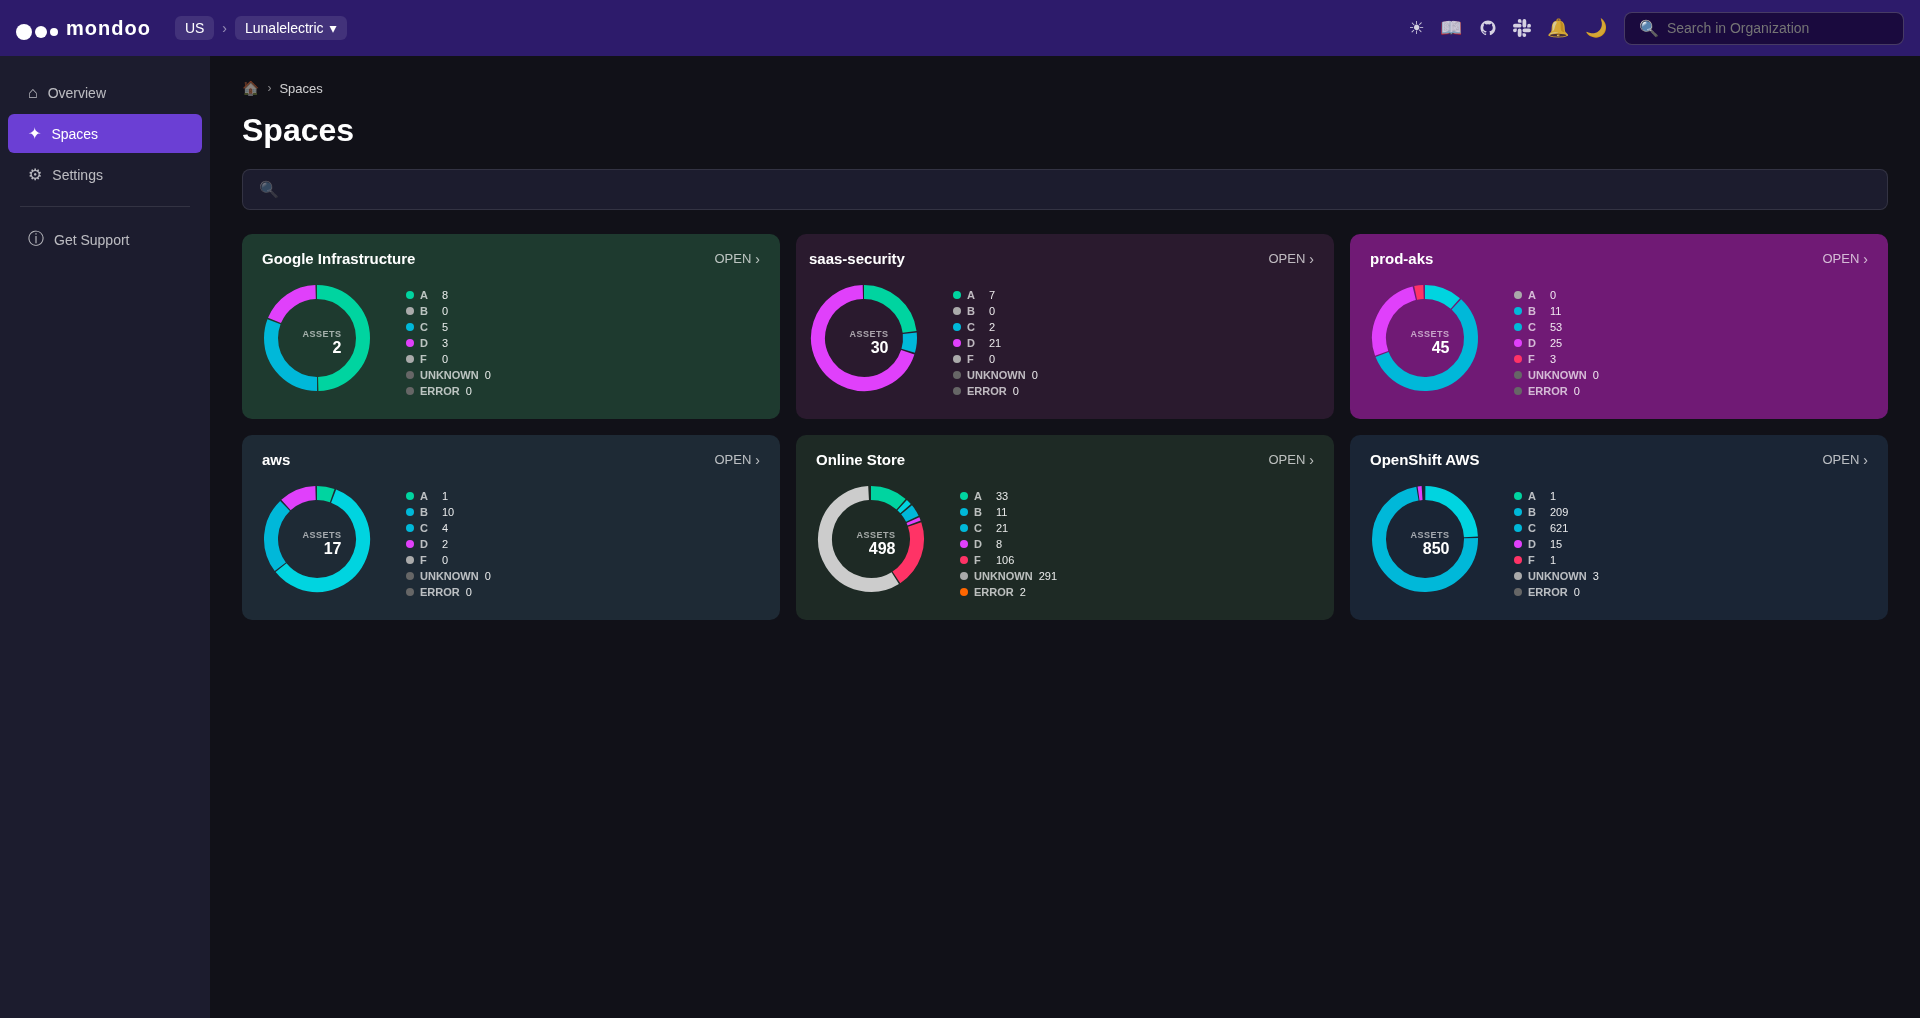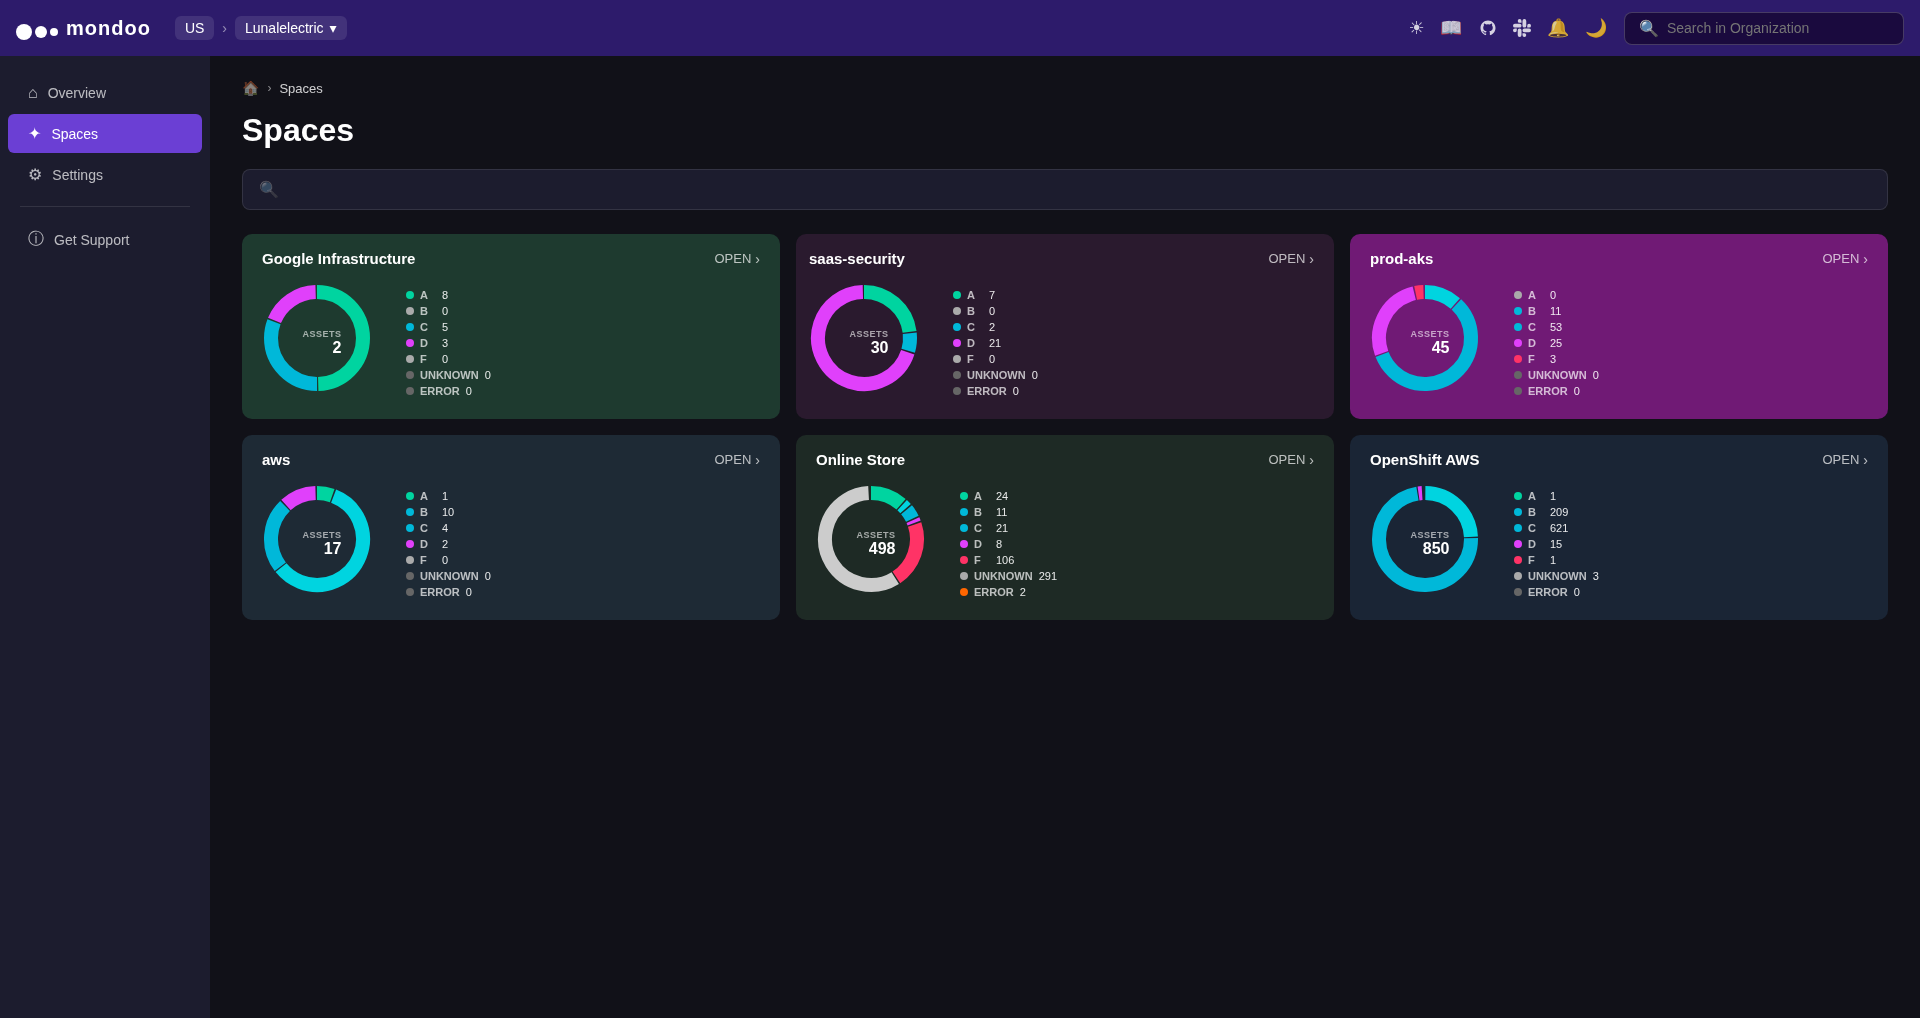--- a/index.html
+++ b/index.html
@@ -539,21 +539,21 @@
         <div class="donut-label">
           <div class="donut-label-main">ASSETS</div>
           <div class="donut-label-count">498</div>
         </div>
       </div>
       <div class="legend">
 
     <div class="legend-item">
       <div class="legend-dot" style="background:#00d4a0;"></div>
       <span class="legend-label">A</span>
-      <span class="legend-value">24</span>
+      <span class="legend-value">33</span>
     </div>
 
     <div class="legend-item">
       <div class="legend-dot" style="background:#00b8d9;"></div>
       <span class="legend-label">B</span>
       <span class="legend-value">11</span>
     </div>
 
     <div class="legend-item">
       <div class="legend-dot" style="background:#00b8d9;"></div>

